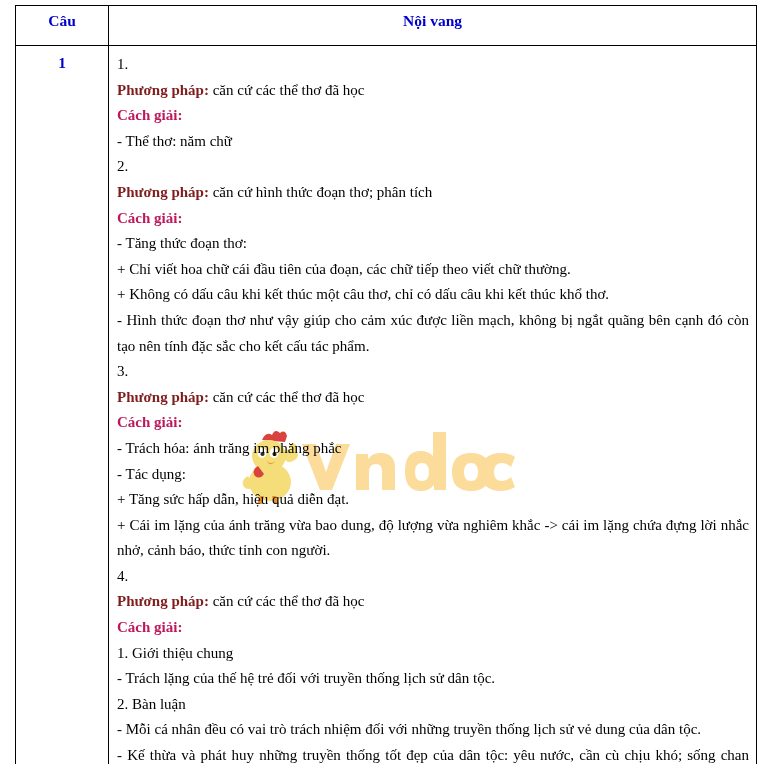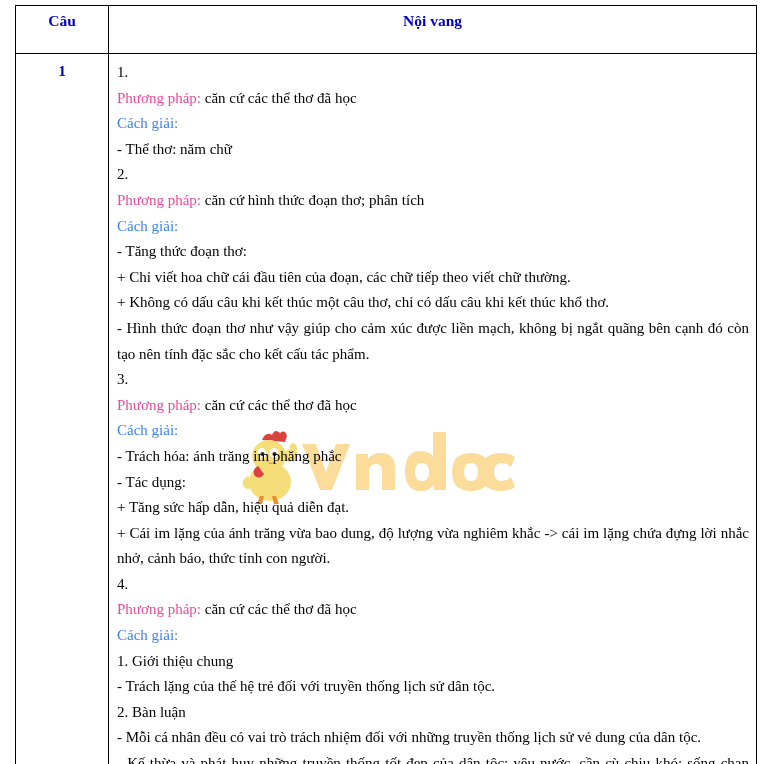--- a/index.html
+++ b/index.html
@@ -45,21 +45,21 @@
     background: transparent;
   }
   col.col-cau { width: 93px; }
   col.col-noidung { width: 648px; }
 
   th.head-cell {
     text-align: center;
     font-weight: bold;
     color: #0000cc;
     font-size: 15.5px;
-    padding: 6px 0 21px 0;
+    padding: 6px 0 13px 0;
     height: 20px;
   }
 
   td.cau-cell {
     text-align: center;
     color: #0000cc;
     font-weight: bold;
     font-size: 15.5px;
     padding-top: 8px;
   }
@@ -75,27 +75,27 @@
     margin: 0;
     font-size: 15px;
     line-height: 25.6px;
     text-align: justify;
     color: #000000;
     position: relative;
     z-index: 2;
   }
   .p.num { text-align: left; }
   .lbl {
-    color: #ec4899;
-    font-weight: normal;
+    color: #7f1d1d;
+    font-weight: bold;
     margin-top: 24px;
   }
   .p.heading-blue {
-    color: #3b82f6;
-    font-weight: normal;
+    color: #be185d;
+    font-weight: bold;
   }
   .p.bold-black {
     font-weight: normal;
     color: #000000;
   }
 </style>
 </head>
 <body>
 
 <div id="watermark">

